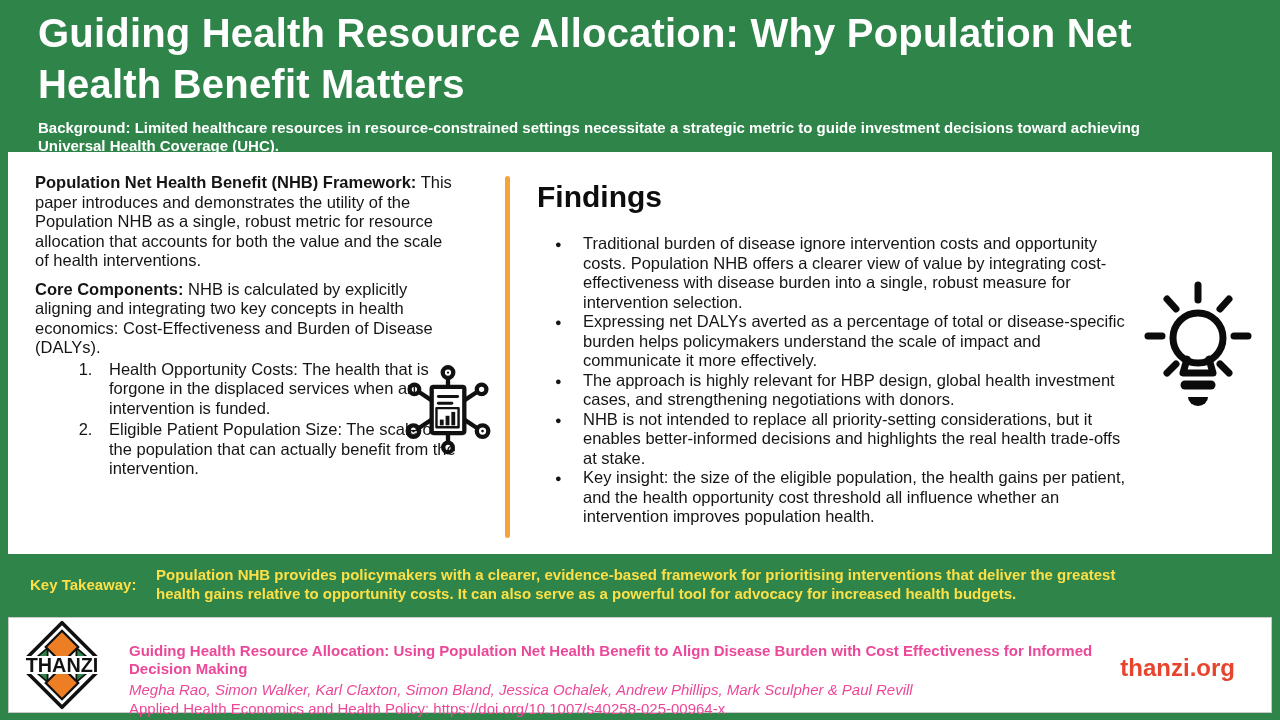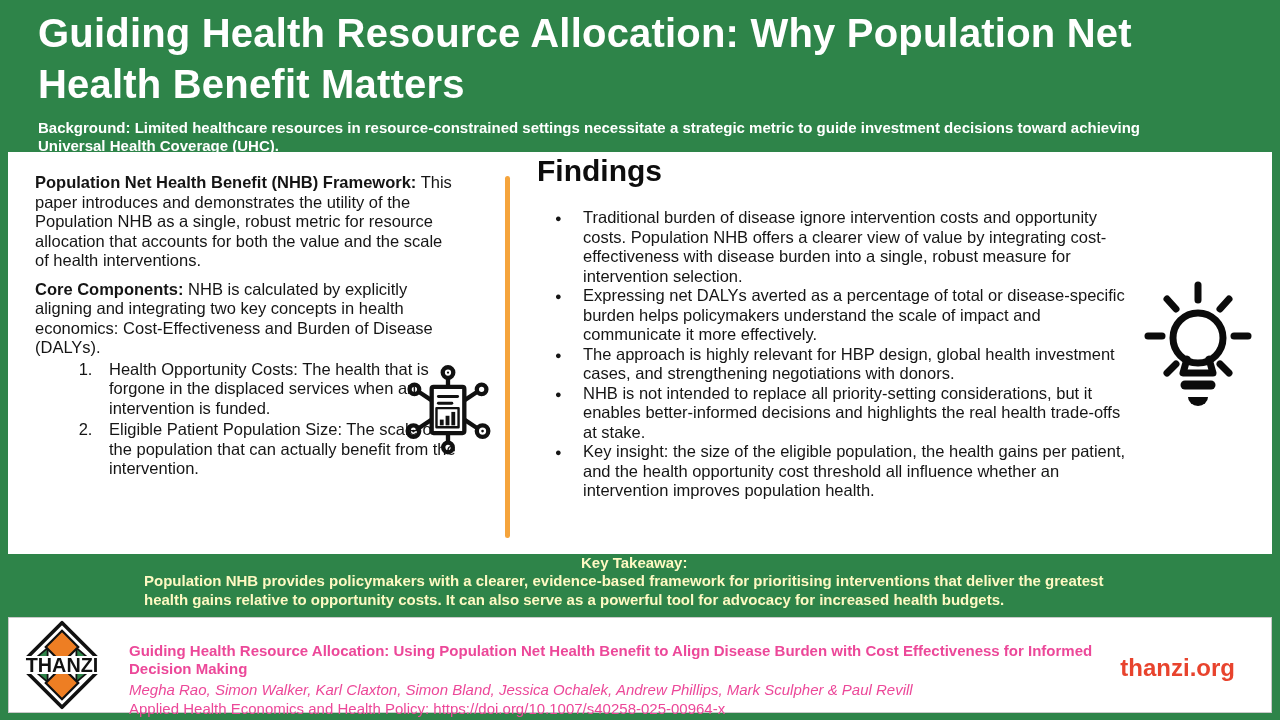--- a/index.html
+++ b/index.html
@@ -31,35 +31,35 @@
   .col-methods p { margin-top: 9px; font-size: 16.5px; line-height: 19.5px; }
   .col-methods p.narrow { width: 358px; }
   .col-methods ol { margin-top: 2px; padding-left: 62px; font-size: 16.5px; line-height: 19.5px; }
   .col-methods ol li { padding-left: 12px; margin-top: 2px; }
 
   .divider {
     position: absolute; left: 497px; top: 24px; width: 5px; height: 362px;
     background: #f5a43c; border-radius: 3px;
   }
 
-  .col-findings { position: absolute; left: 529px; top: 2px; width: 592px; }
+  .col-findings { position: absolute; left: 529px; top: 28px; width: 592px; }
   .col-findings ul { margin-top: 20px; padding-left: 46px; list-style: none; }
   .col-findings li { position: relative; font-size: 16.5px; line-height: 19.5px; }
   .col-findings li::before {
     content: "●"; position: absolute; left: -28px; top: 1px; font-size: 11px;
   }
 
   .network-icon { position: absolute; left: 392px; top: 210px; }
   .bulb-icon { position: absolute; left: 1134px; top: 128px; }
 
   
   .takeaway {
     position: absolute; left: 0; top: 554px; width: 1280px; height: 60px;
-    background: #2e8449; color: #fef9c3;
-    display: flex; align-items: center; padding: 0 30px; flex-direction: column;
+    background: #2e8449; color: #fde047;
+    display: flex; align-items: center; padding: 0 30px;
   }
   .takeaway .label { width: 118px; font-size: 15px; font-weight: bold; flex-shrink: 0; }
   .takeaway .text { margin-left: 8px; width: 1000px; font-size: 15px; font-weight: bold; line-height: 19px; }
 
   
   .footer {
     position: absolute; left: 8px; top: 617px; width: 1264px; height: 96px;
     background: #ffffff; border: 1px solid #c9c9c9;
     display: flex; align-items: center;
   }

